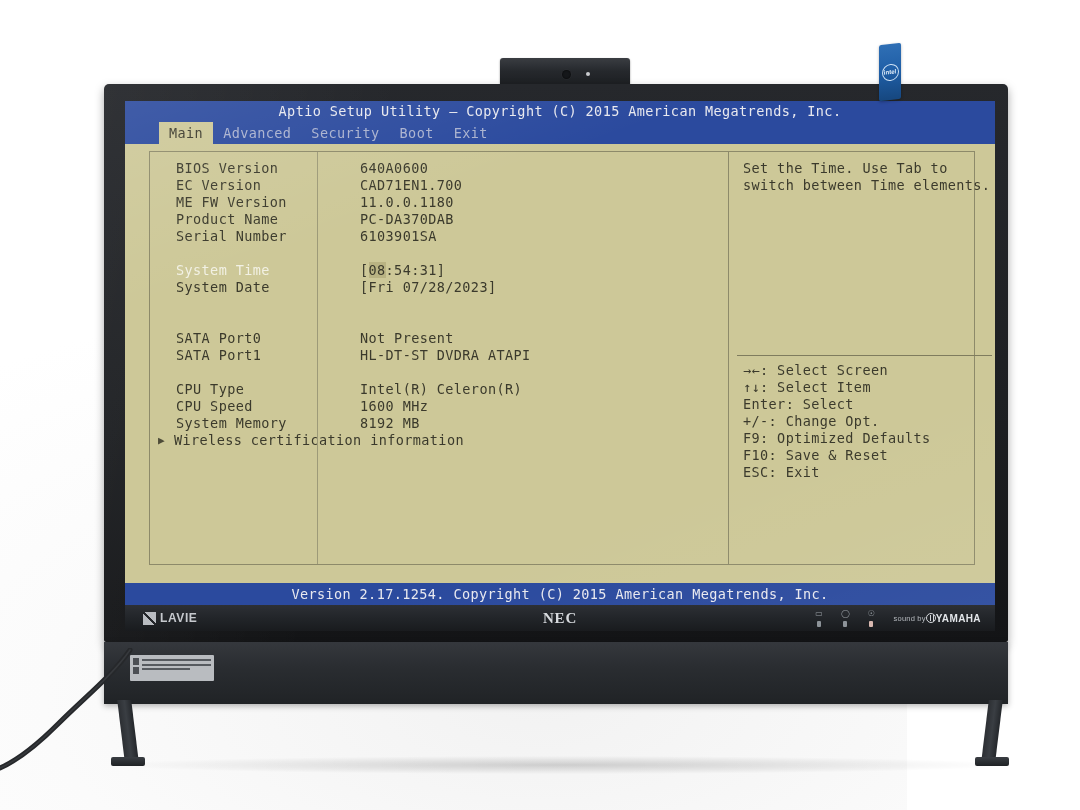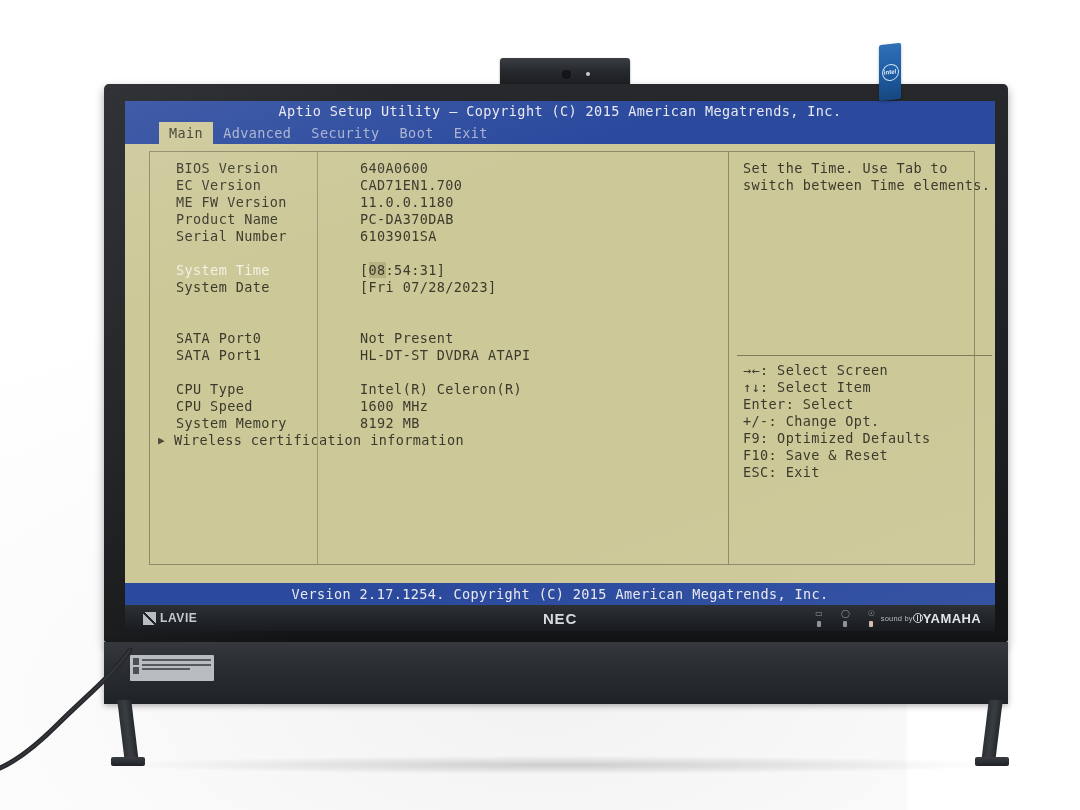--- a/index.html
+++ b/index.html
@@ -225,21 +225,21 @@
     width: 19px; height: 19px;
     background: linear-gradient(45deg, transparent 0%, transparent 46%, #23262a 47%, #23262a 53%, transparent 54%);
   }
   .lavie-text {
     color: #c6c9ce; font-family: "Liberation Sans", sans-serif;
     font-size: 12px; font-weight: 700; letter-spacing: .6px;
   }
   .nec-text {
     position: absolute; left: 0; right: 0;
     text-align: center;
-    color: #d7dade; font-family: Liberation Sans, sans-serif;
+    color: #d7dade; font-family: Liberation Serif, serif;
     font-size: 15px; font-weight: 700; letter-spacing: .8px;
   }
   .indicators {
     position: absolute; right: 120px;
     display: flex; gap: 18px; align-items: center;
   }
   .ind { display: flex; flex-direction: column; align-items: center; gap: 3px; }
   .ind-glyph {
     color: #9aa0a6; font-size: 8px; line-height: 8px;
     font-family: "DejaVu Sans", sans-serif;
@@ -261,21 +261,21 @@
   }
   .yamaha .tf::after {
     content: "";
     position: absolute; left: 3.2px; top: 1.4px;
     width: 2.4px; height: 6px;
     border-left: 1.2px solid #d5d8dc;
     border-right: 1.2px solid #d5d8dc;
   }
   .yamaha .ytext {
     color: #e2e5e9; font-family: "Liberation Sans", sans-serif;
-    font-size: 13px; font-weight: 700; letter-spacing: .4px;
+    font-size: 10px; font-weight: 700; letter-spacing: .4px;
   }
 
   
   .base {
     position: absolute;
     left: 104px; top: 642px;
     width: 904px; height: 62px;
     background: linear-gradient(180deg, #35383d 0%, #2a2d31 40%, #202326 100%);
     box-shadow: 0 2px 6px rgba(0,0,0,.3);
   }

